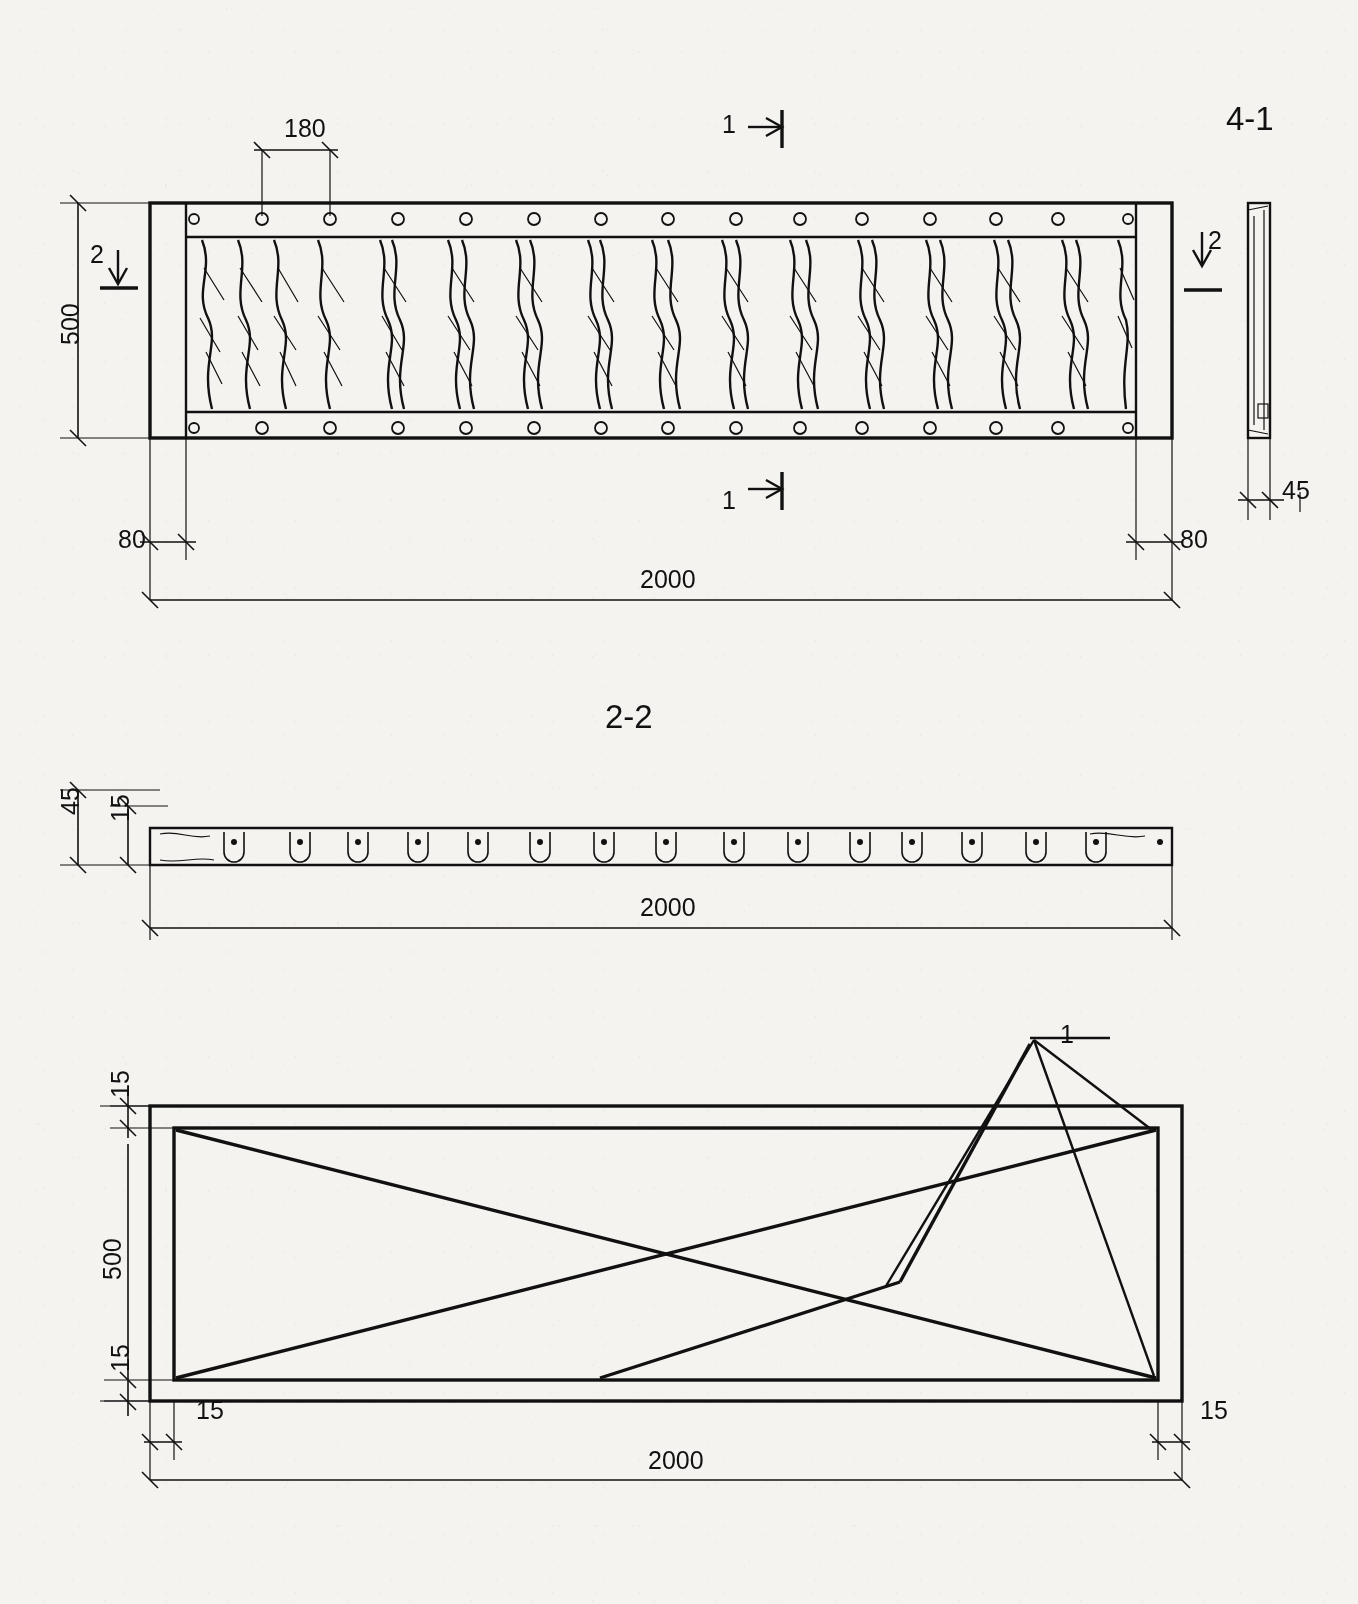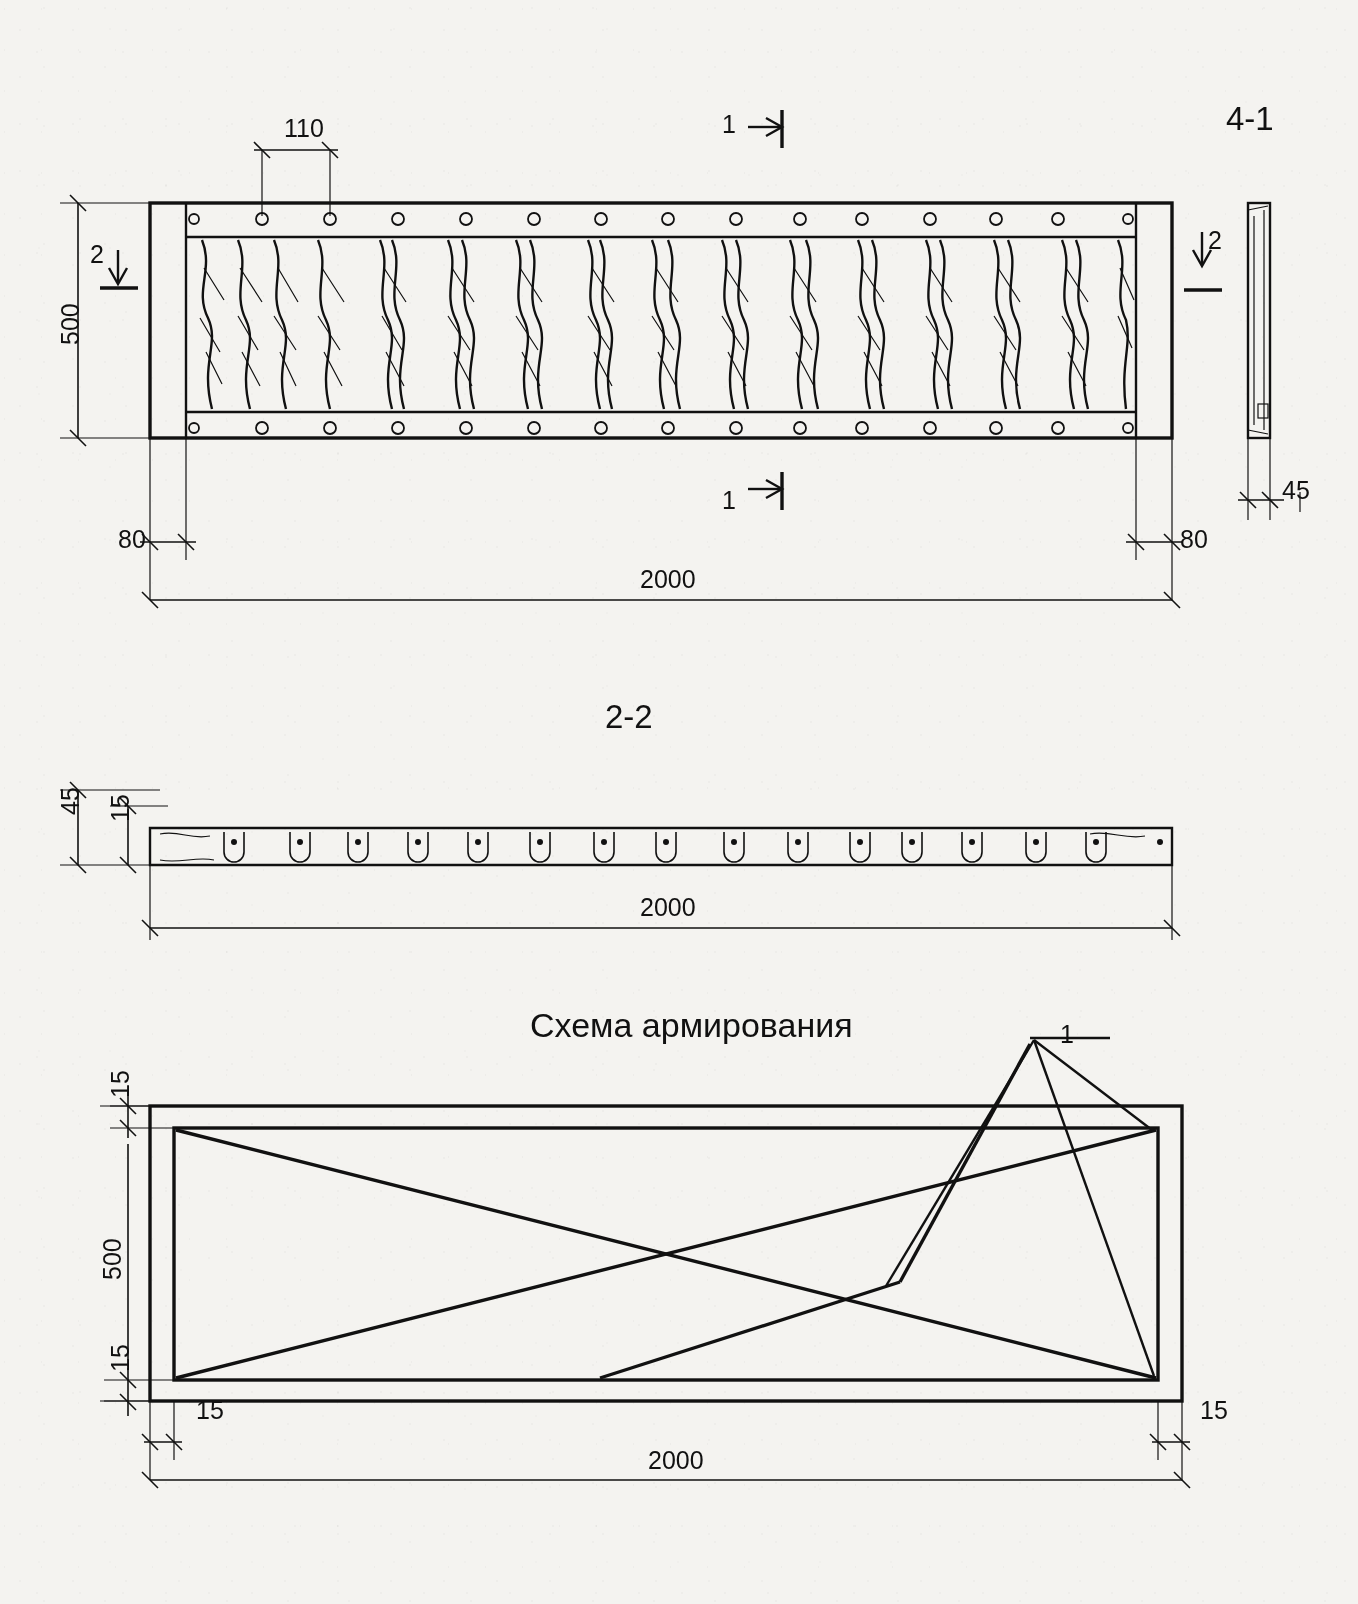--- a/index.html
+++ b/index.html
@@ -237,21 +237,21 @@
       <line class="ln w1" x1="1164" y1="534" x2="1180" y2="550"></line>
     </g>
 
     <g>
       <line class="ln w1" x1="150" y1="600" x2="1172" y2="600"></line>
       <line class="ln w1" x1="142" y1="592" x2="158" y2="608"></line>
       <line class="ln w1" x1="1164" y1="592" x2="1180" y2="608"></line>
     </g>
   </svg>
 
-  <div class="lbl" style="left:284px; top:116px;">110</div>
+  <div class="lbl" style="left:284px; top:116px;">180</div>
   <div class="lbl vert" style="left:58px; top:345px;">500</div>
   <div class="lbl" style="left:118px; top:527px;">80</div>
   <div class="lbl" style="left:1180px; top:527px;">80</div>
   <div class="lbl" style="left:640px; top:567px;">2000</div>
   <div class="lbl" style="left:1282px; top:478px;">45</div>
   <div class="lbl" style="left:722px; top:112px;">1</div>
   <div class="lbl" style="left:722px; top:488px;">1</div>
   <div class="lbl" style="left:90px; top:242px;">2</div>
   <div class="lbl" style="left:1208px; top:228px;">2</div>
   <div class="lbl big" style="left:1226px; top:102px;">4-1</div>
@@ -322,21 +322,20 @@
       <line class="ln w1" x1="150" y1="168" x2="1172" y2="168"></line>
       <line class="ln w1" x1="142" y1="160" x2="158" y2="176"></line>
       <line class="ln w1" x1="1164" y1="160" x2="1180" y2="176"></line>
     </g>
   </svg>
 
   <div class="lbl vert" style="left:58px; top:815px;">45</div>
   <div class="lbl vert" style="left:108px; top:822px;">15</div>
   <div class="lbl" style="left:640px; top:895px;">2000</div>
 
-  <div class="lbl title" style="left:530px; top:1008px;">Схема армирования</div>
 
   <svg width="1358" height="560" style="top:1060px;left:0">
 
     <rect class="ln w3" x="150" y="46" width="1032" height="295"></rect>
 
     <rect class="ln w3" x="174" y="68" width="984" height="252"></rect>
 
     <g class="ln w3">
       <line x1="176" y1="70" x2="1156" y2="318"></line>
       <line x1="176" y1="318" x2="1156" y2="70"></line>

